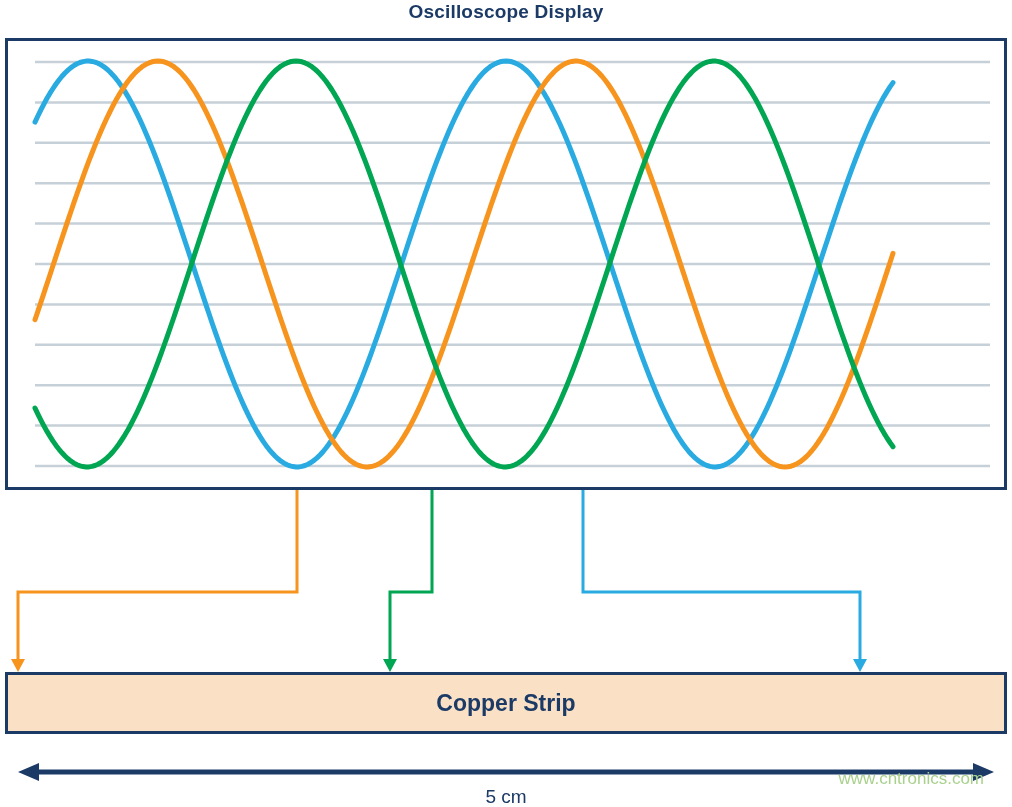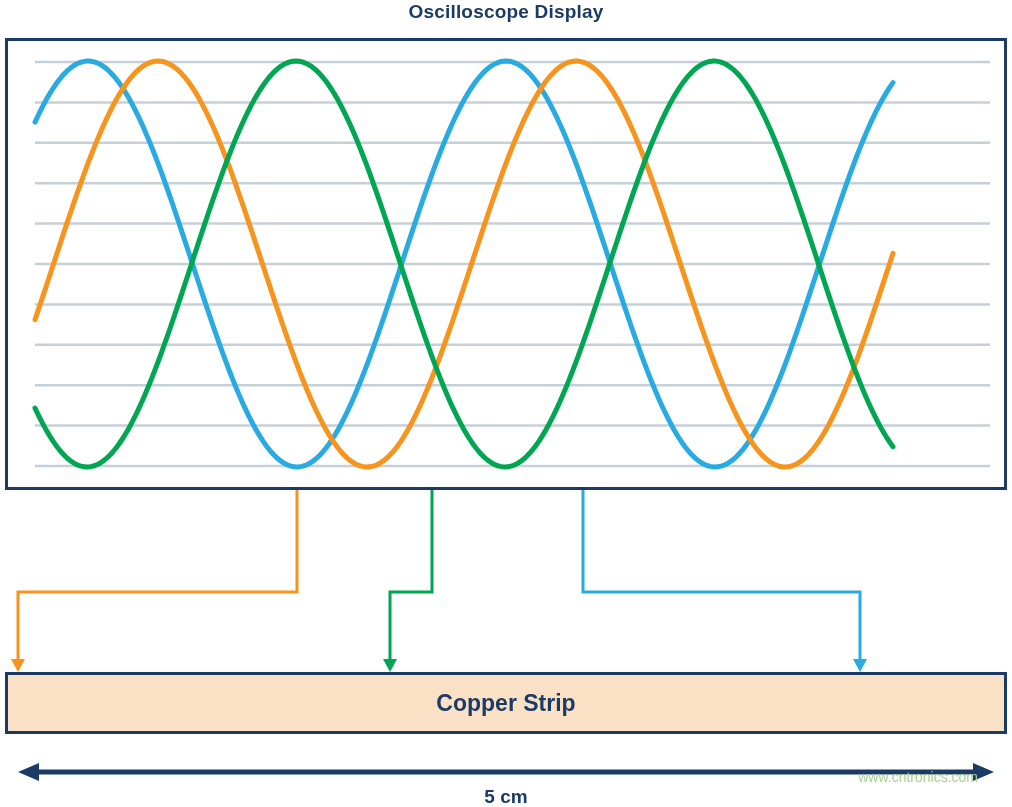--- a/index.html
+++ b/index.html
@@ -29,26 +29,26 @@
 
   .copper {
     position:absolute; left:5px; top:672px; width:1002px; height:62px;
     border:3px solid var(--navy); background:var(--copper);
     display:flex; align-items:center; justify-content:center;
   }
   .copper-label { font-size:23px; font-weight:bold; color:var(--navy); }
 
   .dim-label {
     position:absolute; top:786px; left:0; width:100%;
-    text-align:center; font-size:19px; font-weight:bold; color:var(--navy);
+    text-align:center; font-size:19px; font-weight:normal; color:var(--navy);
   }
 
   .watermark {
-    position:absolute; top:769px; right:34px;
-    font-size:14px; color:var(--watermark);
+    position:absolute; top:769px; right:28px;
+    font-size:17px; color:var(--watermark);
   }
 </style>
 </head>
 <body>
 
 <div class="page">
 
   <div class="title">Oscilloscope Display</div>
 
   <div class="scope"></div>

